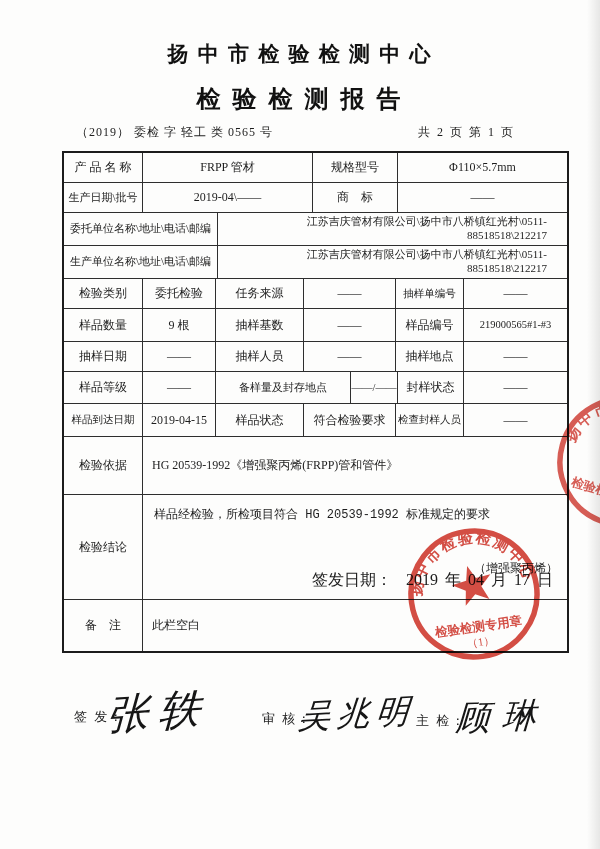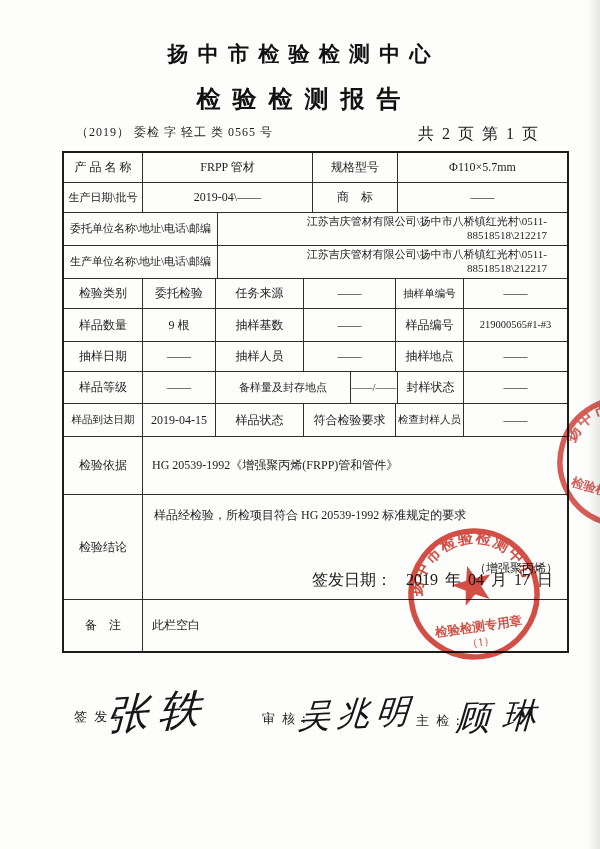--- a/index.html
+++ b/index.html
@@ -7,35 +7,35 @@
     position:relative;width:600px;height:849px;background:#fdfdfc;overflow:hidden;
     font-family:"Liberation Serif","DejaVu Serif",serif;color:#1d1d1d;
   }
   .scan-edge{position:absolute;right:0;top:0;width:13px;height:100%;
     background:linear-gradient(to right,rgba(0,0,0,0),rgba(0,0,0,0.09));}
   .t1{position:absolute;top:40px;left:0;right:0;text-align:center;
     font-size:21px;font-weight:700;letter-spacing:2px;color:#111;}
   .t2{position:absolute;top:83px;left:0;right:0;text-align:center;
     font-size:24px;font-weight:700;letter-spacing:3px;color:#111;}
   .refline{position:absolute;top:124px;left:76px;font-size:12px;letter-spacing:1px;}
-  .pageinfo{position:absolute;top:124px;left:418px;font-size:16px;letter-spacing:2px;}
+  .pageinfo{position:absolute;top:124px;left:418px;font-size:12px;letter-spacing:2px;}
 
   .tbl{position:absolute;left:62px;top:151px;width:507px;border:2px solid #1c1c1c;
     box-sizing:border-box;background:transparent;}
   .tr{display:flex;border-bottom:1px solid #2e2e2e;box-sizing:border-box;}
   .tr:last-child{border-bottom:none;}
   .td{border-right:1px solid #2e2e2e;box-sizing:border-box;display:flex;
     align-items:center;justify-content:center;font-size:12px;line-height:1.25;
     white-space:pre-wrap;overflow:hidden;text-align:center;}
   .td:last-child{border-right:none;}
   .tl{justify-content:flex-start;text-align:right;padding-left:9px;padding-right:20px;}
   .small{font-size:11px;}
   .xs{font-size:10.5px;}
   .rel{position:relative;display:block;}
-  .concl-text{position:absolute;top:13px;left:11px;right:4px;font-size:12px;text-align:left;}
+  .concl-text{position:absolute;top:13px;left:11px;right:4px;font-size:12px;text-align:left;font-family:Liberation Mono, monospace;}
   .seal-note{position:absolute;top:66px;right:9px;font-size:12px;}
   .issue-date{position:absolute;bottom:9px;right:14px;font-size:16px;word-spacing:3px;}
 
   .stamp{position:absolute;mix-blend-mode:multiply;}
   .stamp-main{left:404px;top:524px;transform:rotate(-8deg);opacity:.88;}
   .stamp-edge{left:553px;top:392px;transform:rotate(16deg);opacity:.8;}
 
   .sigs{position:absolute;left:0;top:0;width:600px;height:849px;pointer-events:none;}
   .sig-label{position:absolute;font-size:13px;letter-spacing:2px;color:#222;}
   .sig-name{position:absolute;font-style:italic;color:#161616;

